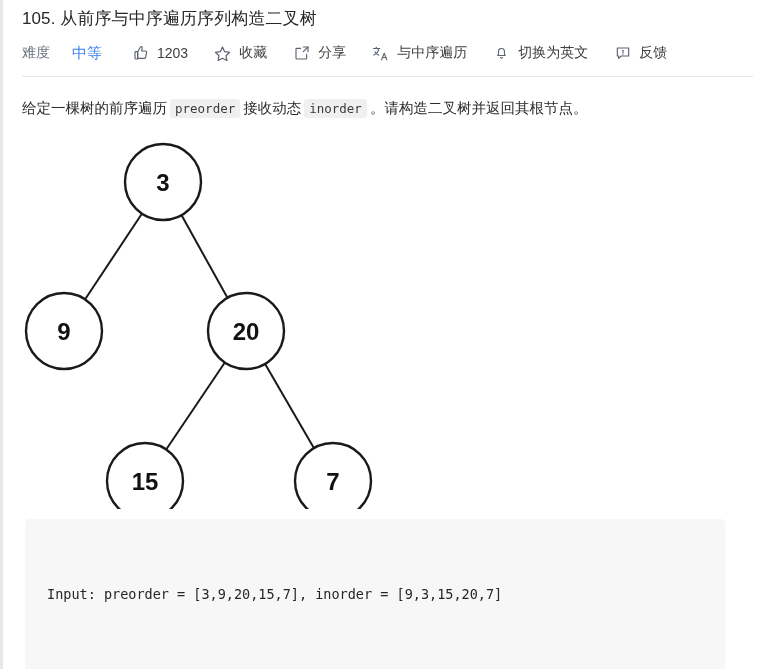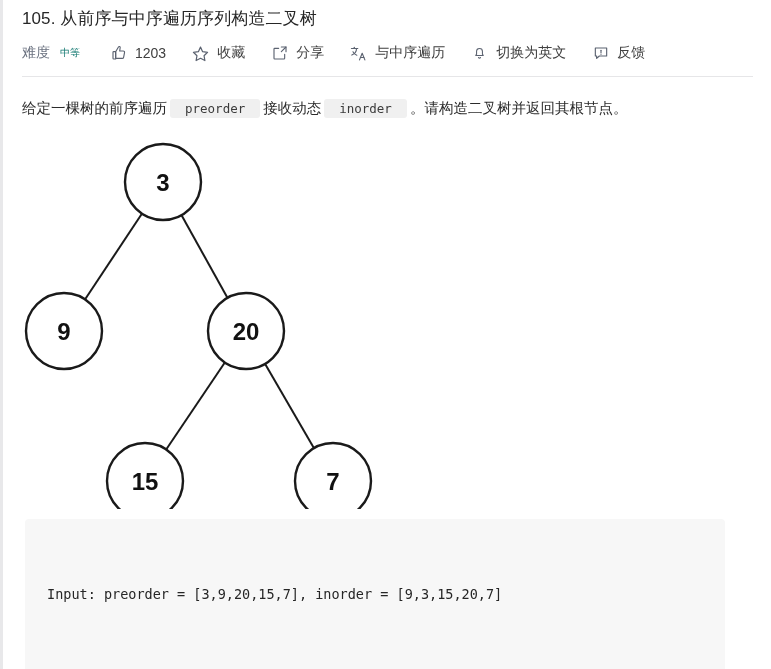--- a/index.html
+++ b/index.html
@@ -52,23 +52,23 @@
   .tb-group {
     display: flex;
     align-items: center;
     margin-right: 26px;
     white-space: nowrap;
   }
   .tb-group.diff { margin-right: 30px; justify-content: center; }
   .tb-label { color: #5b6270; }
   .tb-label.muted { color: #6b7280; }
   .diff-value {
-    color: #0f766e;
-    margin-left: 10px;
-    font-size: 10px;
+    color: #3b82f6;
+    margin-left: 22px;
+    font-size: 15px;
   }
   .tb-icon {
     display: inline-flex;
     align-items: center;
     justify-content: center;
     width: 17px;
     height: 17px;
     margin-right: 8px;
     color: #5b6270;
   }
@@ -84,21 +84,21 @@
   .description {
     padding: 18px 20px 0 22px;
     font-size: 14.5px;
     line-height: 26px;
     color: #2b2b2b;
   }
   code.inline {
     font-family: "DejaVu Sans Mono", "Liberation Mono", monospace;
     background: #f0f0f0;
     border-radius: 3px;
-    padding: 2px 15px;
+    padding: 2px 5px;
     font-size: 12.5px;
     color: #3b3b3b;
     margin: 0 3px;
   }
   
   .example-heading {
     padding: 36px 0 0 22px;
     font-size: 15px;
     font-weight: bold;
     color: #1f1f1f;

